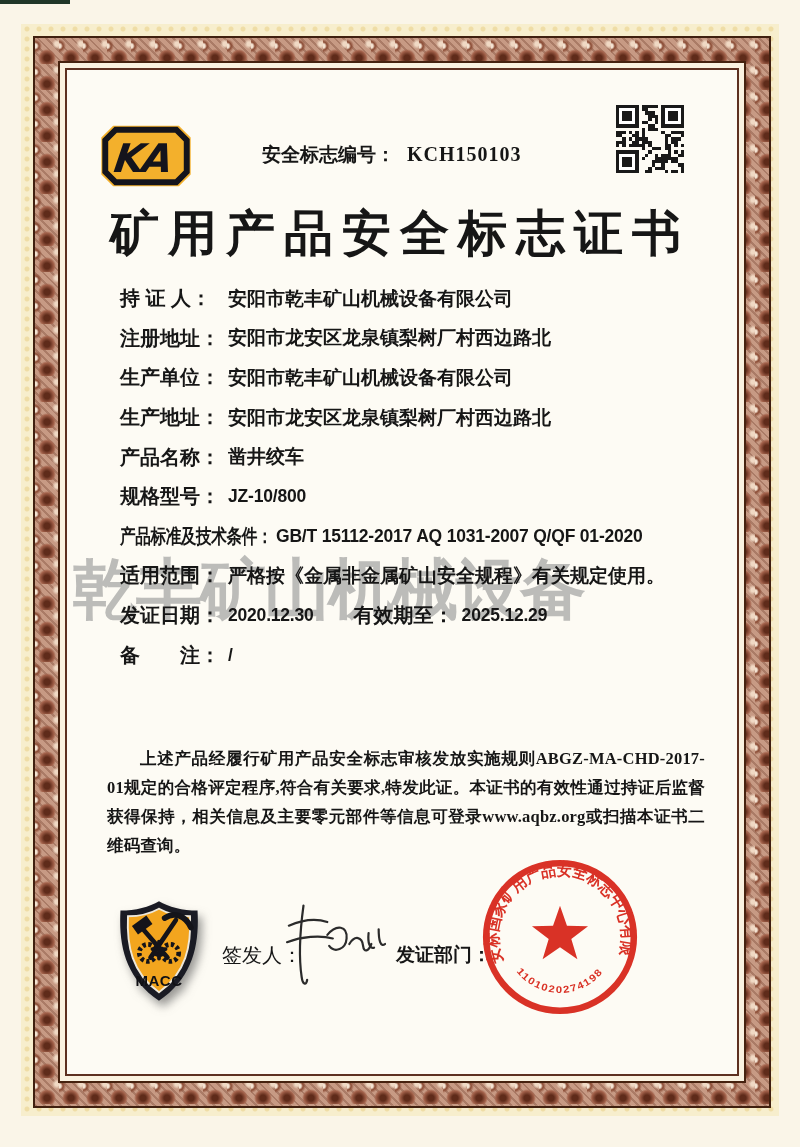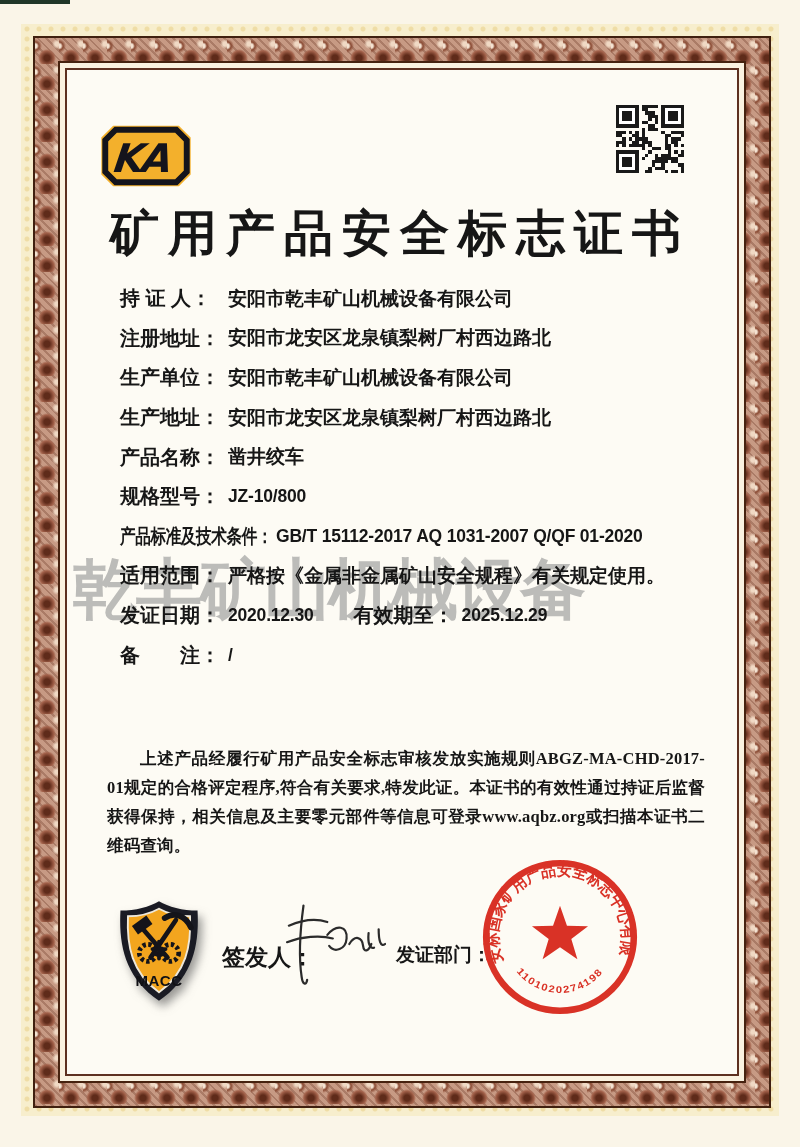--- a/index.html
+++ b/index.html
@@ -55,21 +55,21 @@
     font-size:17.5px;letter-spacing:-.2px;}
   .gap1{margin-left:40px;}
   .gap2{}
 
   .statement{position:absolute;left:107px;top:744px;width:598px;
     font-weight:700;font-size:16.5px;line-height:29px;text-indent:2em;
     text-align:justify;letter-spacing:.2px;}
 
   .macc{position:absolute;left:112px;top:898px;width:94px;height:106px;
     filter:drop-shadow(4px 6px 5px rgba(70,70,70,.55));}
-  .sign-label{position:absolute;left:222px;top:942px;font-weight:700;font-size:23px;
+  .sign-label{position:absolute;left:222px;top:942px;font-weight:400;font-size:20px;
     font-family:"Liberation Serif","DejaVu Serif",serif;}
   .signature{position:absolute;left:276px;top:896px;width:110px;height:96px;}
   .dept-label{position:absolute;left:396px;top:942px;font-weight:700;font-size:19px;}
   .seal{position:absolute;left:478px;top:855px;width:164px;height:164px;opacity:.95;}
 </style>
 </head>
 <body>
 
 <div class="page">
   <div class="scan-edge"></div>
@@ -80,20 +80,24 @@
   <div class="watermark">乾丰矿山机械设备</div>
 
   <div class="content">
 
     <svg class="ka" viewBox="0 0 140 96">
       <polygon points="20,2 120,2 138,20 138,76 120,94 20,94 2,76 2,20" fill="#f3b02c"></polygon>
       <polygon points="24,8 116,8 132,24 132,72 116,88 24,88 8,72 8,24" fill="#f3b02c" stroke="#14141c" stroke-width="9"></polygon>
       <text x="64" y="72" text-anchor="middle" transform="translate(8,0) skewX(-8)" font-family="'DejaVu Sans','Liberation Sans',sans-serif" font-size="60" font-weight="900" font-style="italic" letter-spacing="-4" fill="#14141c">KA</text>
     </svg>
 
+    <div class="header-no">
+      <span class="lbl">安全标志编号：</span>
+      <span class="num">KCH150103</span>
+    </div>
 
     <div class="qr">
       <svg viewBox="0 0 21 21" fill="#191919">
         <g id="qr-modules">
             <rect x="8" y="0" width="1" height="1"></rect>
             <rect x="9" y="0" width="1" height="1"></rect>
             <rect x="10" y="0" width="1" height="1"></rect>
             <rect x="11" y="0" width="1" height="1"></rect>
             <rect x="12" y="0" width="1" height="1"></rect>
             <rect x="8" y="1" width="1" height="1"></rect>

